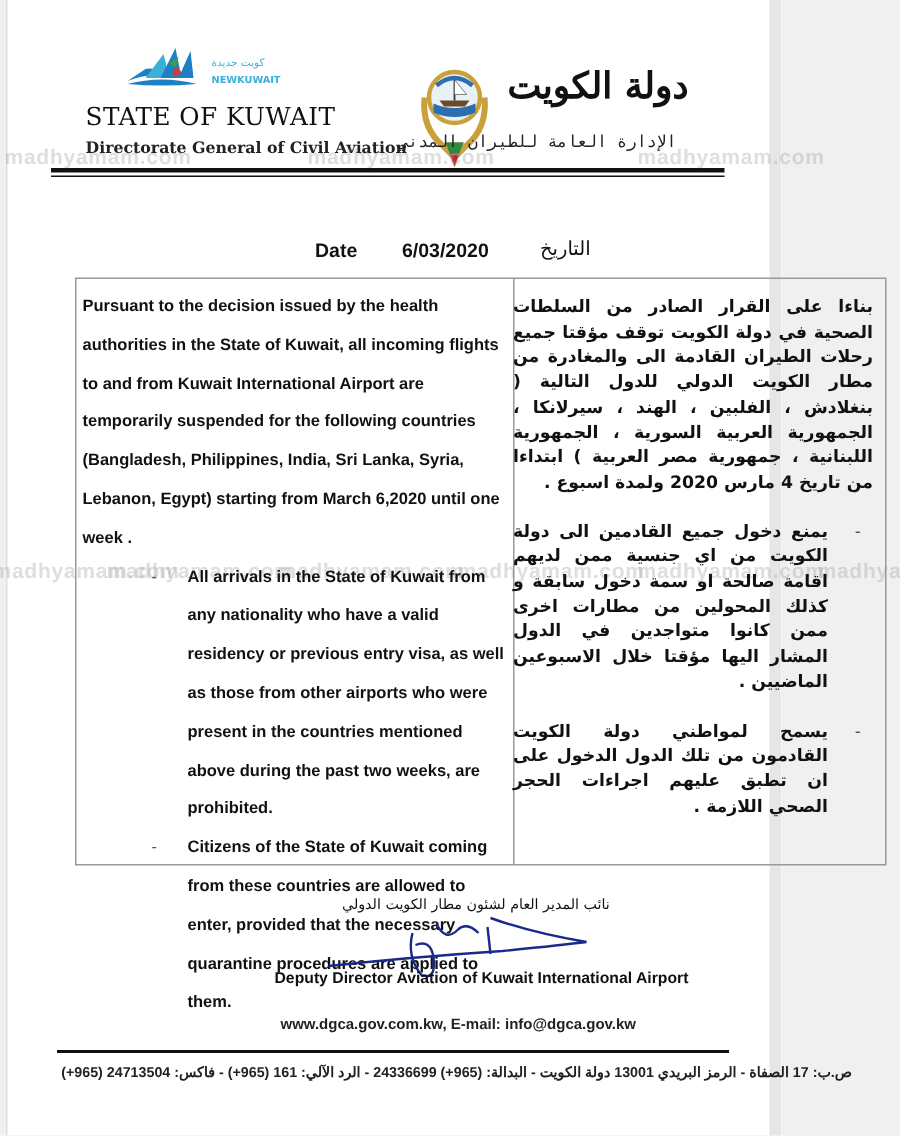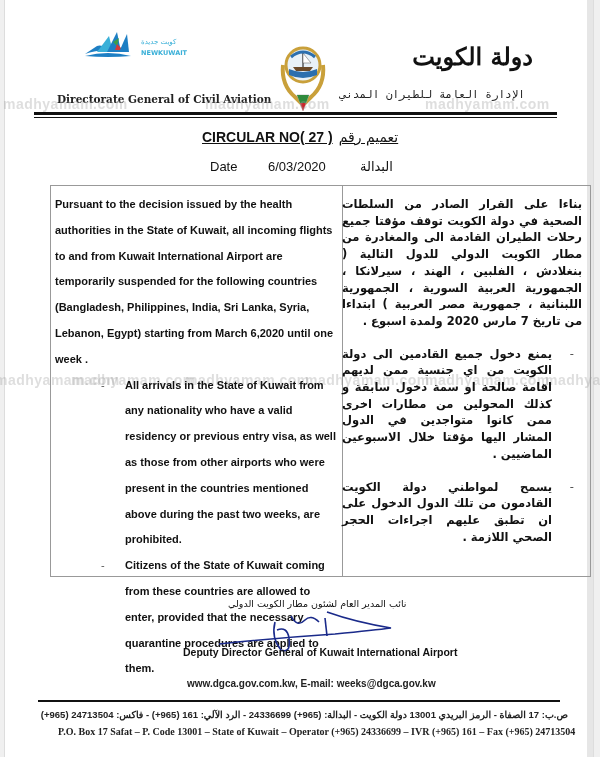--- a/index.html
+++ b/index.html
@@ -1,36 +1,36 @@
 <!DOCTYPE html>
 <html><head>
 <meta charset="utf-8">
 <style>
   * { box-sizing: border-box; margin: 0; padding: 0; }
   html, body { width: 600px; height: 757px; background: #f0f0f0; overflow: hidden; }
   body { position: relative; font-family: "DejaVu Sans", sans-serif; color: #111; }
-  .page { position: absolute; left: 4px; top: 0; width: 590px; height: 757px; background: #fff; border-left: 1px solid #ddd; border-right: 1px solid #ddd; }
+  .page { position: absolute; left: 4px; top: 0; width: 516px; height: 757px; background: #fff; border-left: 1px solid #ddd; border-right: 1px solid #ddd; }
   .page-shadow { position: absolute; right: 0; top: 0; width: 6px; height: 757px; background: #e6e6e6; }
 
   
   .logo-newkuwait { position: absolute; left: 78px; top: 30px; width: 110px; height: 32px; }
   .state-en { position: absolute; left: 52px; top: 68px; font-family: "DejaVu Serif", serif; font-size: 16.5px; letter-spacing: 0.3px; color: #111; }
   .dgca-en { position: absolute; left: 52px; top: 93px; font-family: "DejaVu Serif", serif; font-size: 10.5px; font-weight: bold; color: #222; text-align: center; }
   .state-ar { position: absolute; right: 60px; top: 42px; font-family: "DejaVu Serif", serif; font-size: 24px; font-weight: bold; direction: rtl; color: #111; }
   .dgca-ar { position: absolute; right: 68px; top: 88px; font-family: Liberation Mono, monospace; font-size: 11px; direction: rtl; color: #222; }
   .emblem { position: absolute; left: 272px; top: 35px; width: 52px; height: 78px; }
   .header-rule { position: absolute; left: 29px; right: 36px; top: 112px; height: 3px; background: #111; }
   .header-rule2 { position: absolute; left: 29px; right: 36px; top: 117px; height: 1px; background: #111; }
 
   .watermark { position: absolute; font-family: Liberation Sans, sans-serif; font-weight: bold; font-size: 14px; color: rgba(160,160,160,0.35); letter-spacing: 0.5px; white-space: nowrap; }
 
   
   .circular { position: absolute; left: 197px; top: 129px; font-family: "Liberation Sans", sans-serif; font-size: 14px; font-weight: bold; text-decoration: underline; white-space: nowrap; }
   .circular .ar { font-family: "DejaVu Sans", sans-serif; font-weight: normal; margin-left: 6px; }
-  .date-row { position: absolute; top: 159px; font-family: "Liberation Sans", sans-serif; font-size: 13px; font-weight: normal; }
+  .date-row { position: absolute; top: 159px; font-family: "Liberation Sans", sans-serif; font-size: 13px; font-weight: bold; }
   .date-label { left: 205px; }
   .date-value { left: 263px; }
   .date-ar { left: 355px; font-family: "DejaVu Sans", sans-serif; font-weight: normal; font-size: 13px; }
 
   
   .table { position: absolute; left: 29px; top: 185px; width: 541px; height: 392px; border: 1px solid #999; margin-left: 16px; }
   .divider { position: absolute; left: 291px; top: 0; width: 1px; height: 100%; background: #999; }
   .col-en { position: absolute; left: 4px; top: 6px; width: 286px; font-family: "Liberation Sans", sans-serif; font-weight: bold; font-size: 11px; line-height: 25.8px; color: #111; }
   .col-en .para { display: block; padding-left: 0; }
   .col-en .bullet { position: relative; padding-left: 70px; }
@@ -61,20 +61,21 @@
     <path d="M14 22 L26 6 L30 22 Z" fill="#3ab0d8"></path>
     <path d="M24 22 L34 2 L38 22 Z" fill="#1e7fc4"></path>
     <path d="M30 12 L36 8 L34 16 Z" fill="#3c9e4a"></path>
     <path d="M32 20 L34 14 L40 20 Z" fill="#d23a3a"></path>
     <path d="M36 22 L44 4 L46 22 Z" fill="#1e7fc4"></path>
     <path d="M2 26 Q25 20 48 26 Q25 28 2 26 Z" fill="#1e7fc4"></path>
     <text x="58" y="14" font-family="DejaVu Sans, sans-serif" font-size="7" fill="#3ab0d8">كويت جديدة</text>
     <text x="58" y="25" font-family="DejaVu Sans, sans-serif" font-weight="bold" font-size="6.5" fill="#3ab0d8">NEWKUWAIT</text>
   </svg>
 
+  <div class="state-en">STATE OF KUWAIT</div>
   <div class="dgca-en">Directorate General of Civil Aviation</div>
 
   <svg class="emblem" viewBox="0 0 52 78">
     <path d="M6 30 Q4 50 18 62 L26 70 L34 62 Q48 50 46 30" fill="none" stroke="#c9a03a" stroke-width="4"></path>
     <circle cx="26" cy="30" r="17" fill="#e8f1f8" stroke="#c9a03a" stroke-width="3"></circle>
     <path d="M12 34 Q26 40 40 34 L40 40 Q26 46 12 40 Z" fill="#2c6fae"></path>
     <path d="M16 32 L36 32 L33 36 L19 36 Z" fill="#6b4a2a"></path>
     <line x1="26" y1="16" x2="26" y2="32" stroke="#333" stroke-width="1.2"></line>
     <path d="M26 18 L34 28 L26 28 Z" fill="#fff" stroke="#555" stroke-width="0.5"></path>
     <path d="M14 22 Q26 12 38 22" fill="none" stroke="#2c6fae" stroke-width="3"></path>
@@ -92,62 +93,58 @@
   <div class="watermark" style="left:-2px; top:96px;">madhyamam.com</div>
   <div class="watermark" style="left:200px; top:96px;">madhyamam.com</div>
   <div class="watermark" style="left:420px; top:96px;">madhyamam.com</div>
   <div class="watermark" style="left:-10px; top:372px;">madhyamam.com</div>
   <div class="watermark" style="left:66px; top:372px;">madhyamam.com</div>
   <div class="watermark" style="left:180px; top:372px;">madhyamam.com</div>
   <div class="watermark" style="left:300px; top:372px;">madhyamam.com</div>
   <div class="watermark" style="left:420px; top:372px;">madhyamam.com</div>
   <div class="watermark" style="left:540px; top:372px;">madhyamam.com</div>
 
-  <div class="circular">
-    <span>CIRCULAR NO( 27 )</span><span class="ar">تعميم رقم</span>
-  </div>
   <div class="date-row date-label">Date</div>
   <div class="date-row date-value">6/03/2020</div>
-  <div class="date-row date-ar">البدالة</div>
+  <div class="date-row date-ar">التاريخ</div>
 
   <div class="table">
     <div class="divider"></div>
 
     <div class="col-en">
       <span class="para">Pursuant to the decision issued by the health authorities in the State of Kuwait, all incoming flights to and from Kuwait International Airport are temporarily suspended for the following countries (Bangladesh, Philippines, India, Sri Lanka, Syria, Lebanon, Egypt) starting from March 6,2020 until one week .</span>
       <div class="bullet">
         <span class="dash">-</span>
         <span>All arrivals in the State of Kuwait from any nationality who have a valid residency or previous entry visa, as well as those from other airports who were present in the countries mentioned above during the past two weeks, are prohibited.</span>
       </div>
       <div class="bullet">
         <span class="dash">-</span>
         <span>Citizens of the State of Kuwait coming from these countries are allowed to enter, provided that the necessary quarantine procedures are applied to them.</span>
       </div>
     </div>
 
     <div class="col-ar">
-      <div>بناءا على القرار الصادر من السلطات الصحية في دولة الكويت توقف مؤقتا جميع رحلات الطيران القادمة الى والمغادرة من مطار الكويت الدولي للدول التالية ( بنغلادش ، الفلبين ، الهند ، سيرلانكا ، الجمهورية العربية السورية ، الجمهورية اللبنانية ، جمهورية مصر العربية ) ابتداءا من تاريخ 7 مارس 2020 ولمدة اسبوع .</div>
+      <div>بناءا على القرار الصادر من السلطات الصحية في دولة الكويت توقف مؤقتا جميع رحلات الطيران القادمة الى والمغادرة من مطار الكويت الدولي للدول التالية ( بنغلادش ، الفلبين ، الهند ، سيرلانكا ، الجمهورية العربية السورية ، الجمهورية اللبنانية ، جمهورية مصر العربية ) ابتداءا من تاريخ 4 مارس 2020 ولمدة اسبوع .</div>
       <div class="arbullet">
         <span class="dash">-</span>
         <span>يمنع دخول جميع القادمين الى دولة الكويت من اي جنسية ممن لديهم اقامة صالحة او سمة دخول سابقة و كذلك المحولين من مطارات اخرى ممن كانوا متواجدين في الدول المشار اليها مؤقتا خلال الاسبوعين الماضيين .</span>
       </div>
       <div class="arbullet">
         <span class="dash">-</span>
         <span>يسمح لمواطني دولة الكويت القادمون من تلك الدول الدخول على ان تطبق عليهم اجراءات الحجر الصحي اللازمة .</span>
       </div>
     </div>
   </div>
 
   <div class="sig-ar">نائب المدير العام لشئون مطار الكويت الدولي</div>
   <svg class="signature" viewBox="0 0 180 46">
     <path d="M4 36 Q60 30 120 26 Q160 22 176 20 Q140 14 112 4" fill="none" stroke="#1a2a8a" stroke-width="1.6"></path>
     <path d="M60 14 Q56 30 66 42 Q76 46 74 30 Q72 18 62 22" fill="none" stroke="#1a2a8a" stroke-width="1.6"></path>
     <path d="M76 8 Q82 20 90 12 Q96 6 104 14" fill="none" stroke="#1a2a8a" stroke-width="1.6"></path>
     <path d="M110 10 L112 28" fill="none" stroke="#1a2a8a" stroke-width="1.6"></path>
   </svg>
-  <div class="sig-en">Deputy Director General of Kuwait International Airport</div>
+  <div class="sig-en">Deputy Director Aviation of Kuwait International Airport</div>
 
-  <div class="web">www.dgca.gov.com.kw,  E-mail: weeks@dgca.gov.kw</div>
+  <div class="web">www.dgca.gov.com.kw,  E-mail: info@dgca.gov.kw</div>
 
   <div class="footer-rule"></div>
   <div class="footer-ar">ص.ب: 17 الصفاة - الرمز البريدي 13001 دولة الكويت - البدالة: (965+) 24336699 - الرد الآلي: 161 (965+) - فاكس: 24713504 (965+)</div>
-  <div class="footer-en">P.O. Box 17 Safat – P. Code 13001 – State of Kuwait – Operator (+965) 24336699 – IVR (+965) 161 – Fax (+965) 24713504</div>
 </div>
 
 </body></html>

